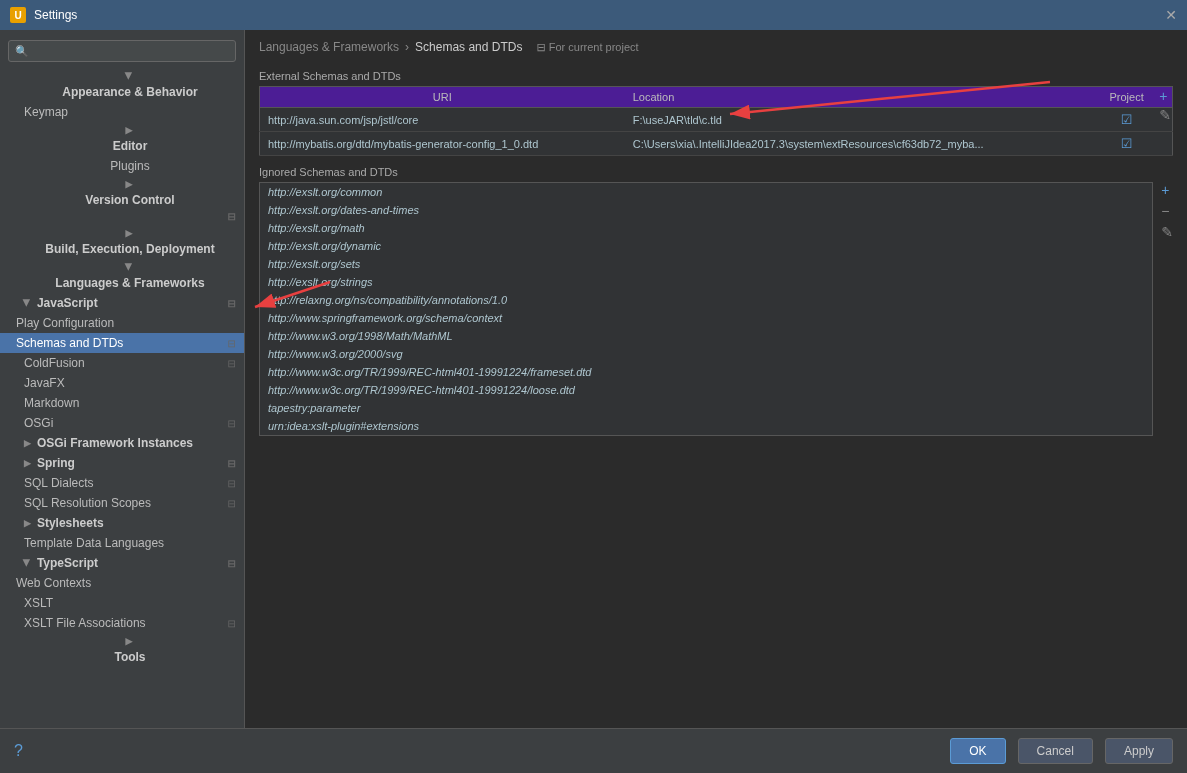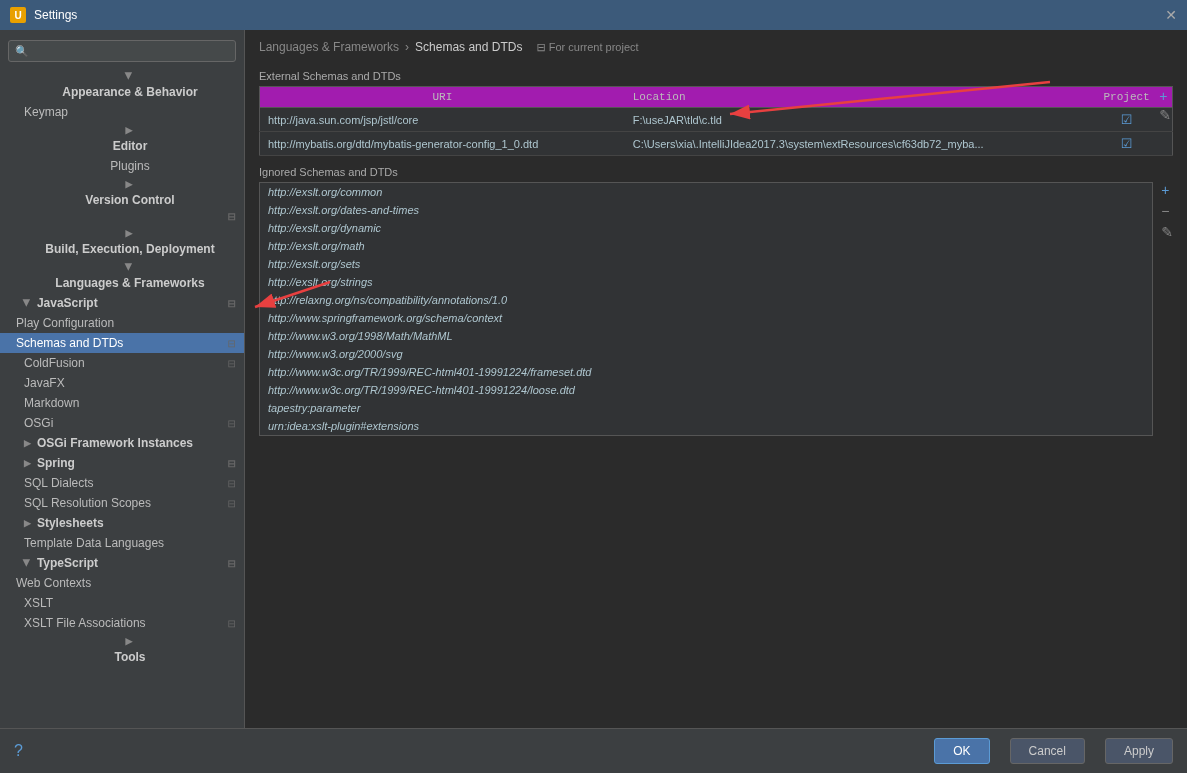--- a/index.html
+++ b/index.html
@@ -150,28 +150,27 @@
     }
 
     
     .ext-table {
       width: 100%;
       border-collapse: collapse;
       background: #313335;
       border: 1px solid #555;
     }
     .ext-table th {
-      background: #a21caf;
+      background: #4c1d95;
       color: #bbb;
       font-weight: normal;
       padding: 4px 8px;
       border-bottom: 1px solid #555;
       text-align: left;
       font-size: 11px;
-      font-family: Liberation Mono, monospace;
     }
     .ext-table th.uri { width: 40%; text-align: center; }
     .ext-table th.location { width: 50%; text-align: left; }
     .ext-table th.project { width: 10%; text-align: center; }
     .ext-table td {
       padding: 4px 8px;
       border-bottom: 1px solid #444;
       color: #aec6cf;
       font-size: 11px;
     }
@@ -204,21 +203,21 @@
     .bottom-bar {
       height: 45px;
       background: #3c3f41;
       border-top: 1px solid #555;
       display: flex;
       align-items: center;
       justify-content: space-between;
       padding: 0 14px;
     }
     .bottom-left { color: #5b9bd5; font-size: 16px; cursor: pointer; }
-    .bottom-right { display: flex; gap: 20px; }
+    .bottom-right { display: flex; gap: 12px; }
     .btn {
       padding: 5px 18px;
       border: 1px solid #666;
       border-radius: 3px;
       background: #4a5568;
       color: #ccc;
       cursor: pointer;
       font-size: 12px;
     }
     .btn.primary {
@@ -419,22 +418,22 @@
           <span class="action-icon gray">✎</span>
         </div>
       </div>
 
       <div class="ignored-section">
         <div class="section-label">Ignored Schemas and DTDs</div>
         <div class="ignored-wrapper">
           <div class="ignored-list">
             <div class="ignored-item">http://exslt.org/common</div>
             <div class="ignored-item">http://exslt.org/dates-and-times</div>
+            <div class="ignored-item">http://exslt.org/math</div>
             <div class="ignored-item">http://exslt.org/dynamic</div>
-            <div class="ignored-item">http://exslt.org/math</div>
             <div class="ignored-item">http://exslt.org/sets</div>
             <div class="ignored-item">http://exslt.org/strings</div>
             <div class="ignored-item">http://relaxng.org/ns/compatibility/annotations/1.0</div>
             <div class="ignored-item">http://www.springframework.org/schema/context</div>
             <div class="ignored-item">http://www.w3.org/1998/Math/MathML</div>
             <div class="ignored-item">http://www.w3.org/2000/svg</div>
             <div class="ignored-item">http://www.w3c.org/TR/1999/REC-html401-19991224/frameset.dtd</div>
             <div class="ignored-item">http://www.w3c.org/TR/1999/REC-html401-19991224/loose.dtd</div>
             <div class="ignored-item">tapestry:parameter</div>
             <div class="ignored-item">urn:idea:xslt-plugin#extensions</div>

